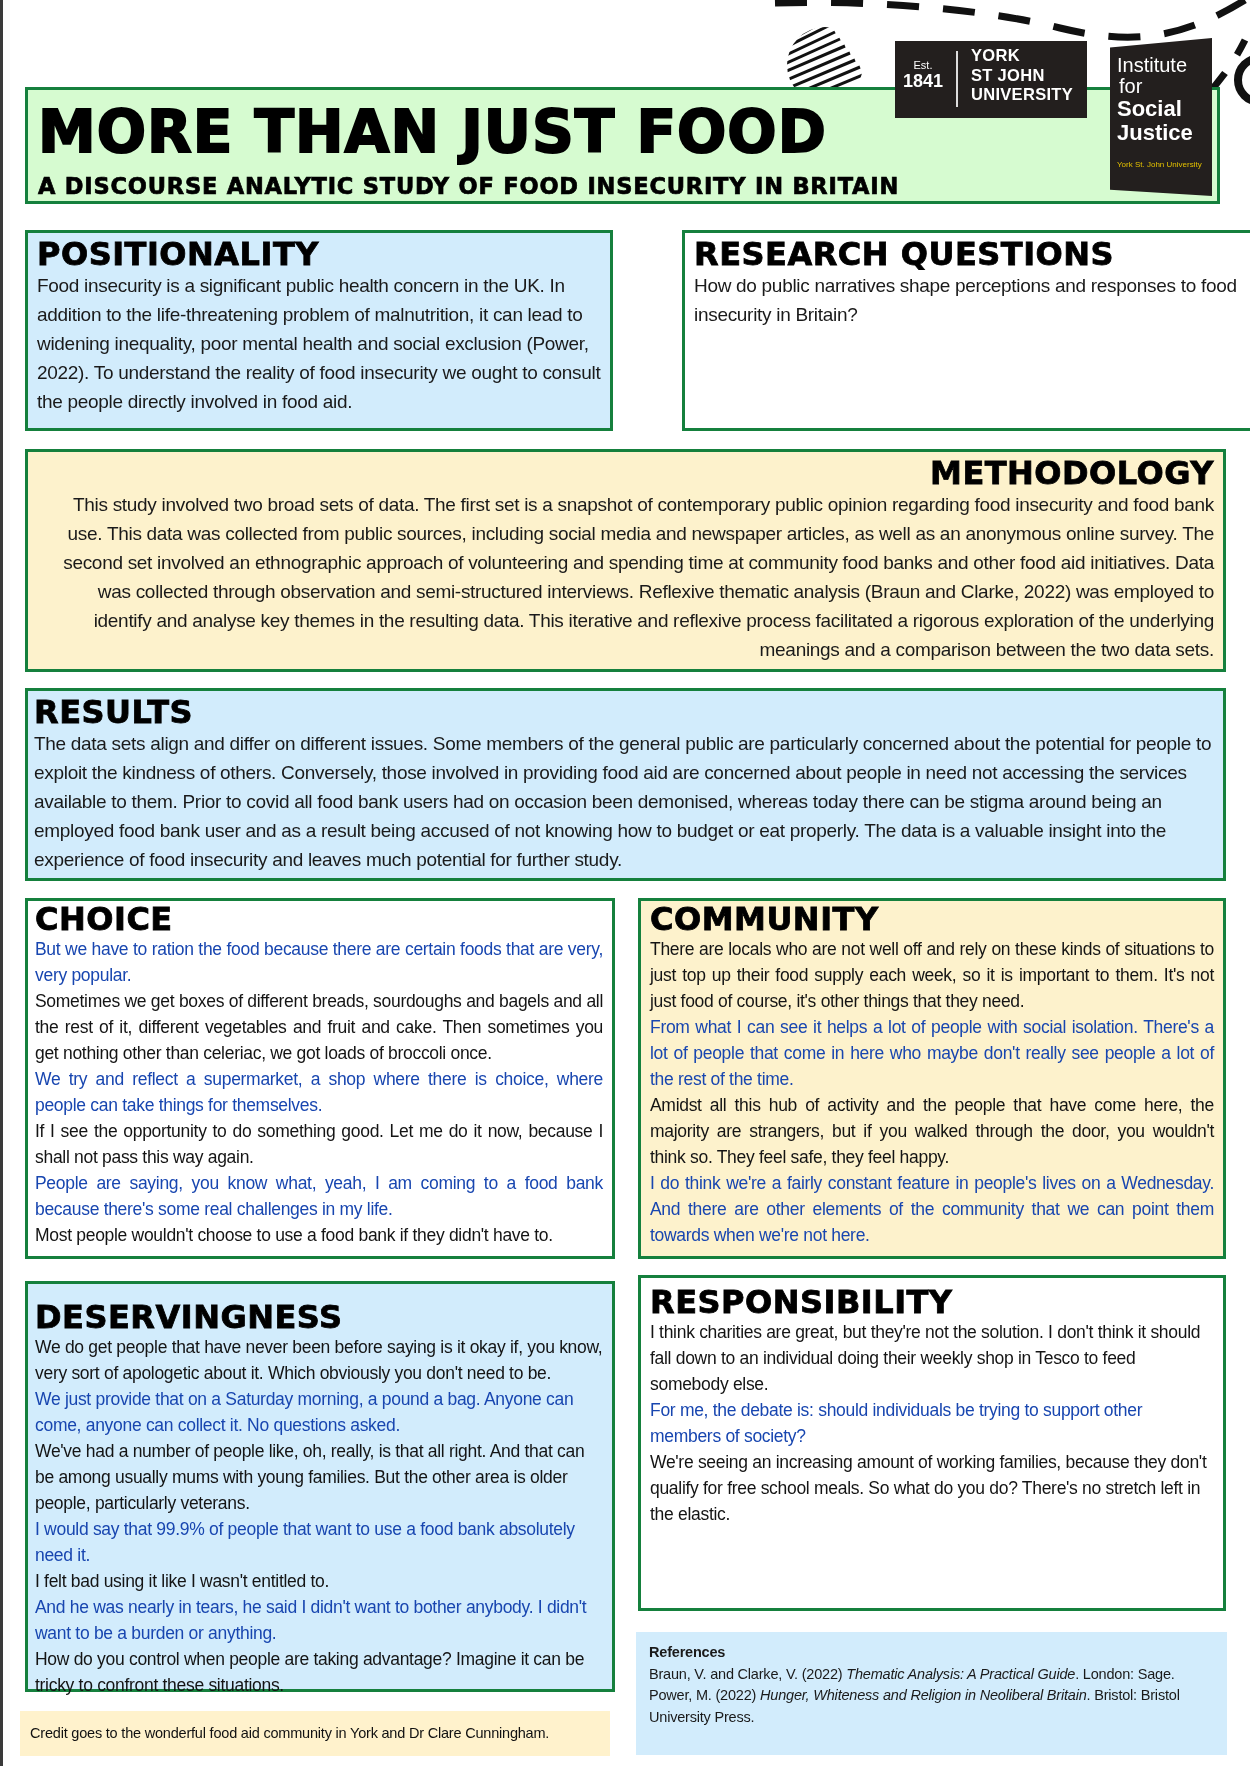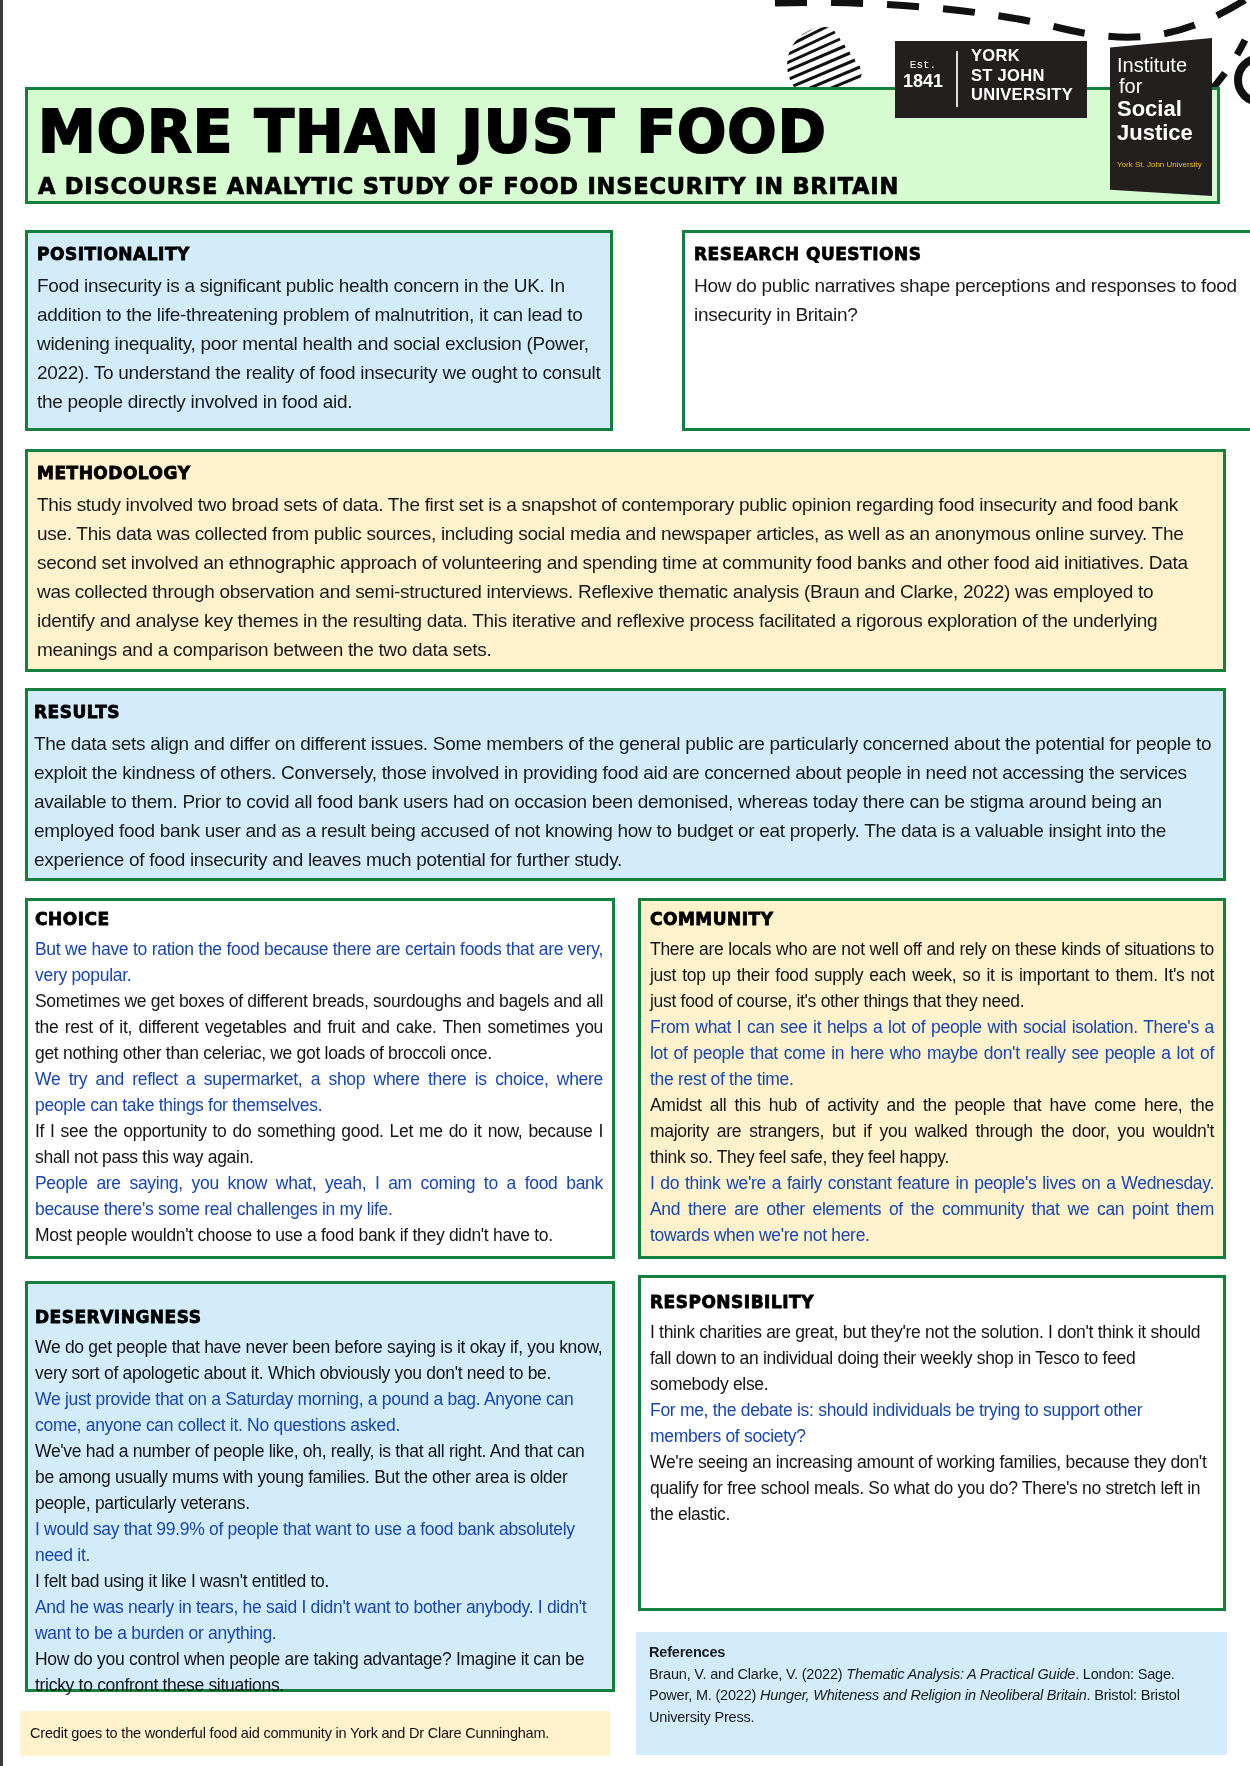--- a/index.html
+++ b/index.html
@@ -3,55 +3,55 @@
 <meta charset="utf-8">
 <style>
   * { box-sizing: border-box; margin: 0; padding: 0; }
   html, body { width: 1250px; height: 1766px; background: #ffffff; overflow: hidden; }
   body { position: relative; font-family: "Liberation Sans", "DejaVu Sans", sans-serif; color: #111; }
   .left-edge { position: absolute; left: 0; top: 0; width: 3px; height: 1766px; background: #3a3a3a; }
 
   .box { position: absolute; border: 3px solid #15803d; }
   .heading {
     font-family: "DejaVu Sans", sans-serif; font-weight: 900; letter-spacing: 0.5px;
-    font-size: 17px; line-height: 28px; color: #000;
+    font-size: 32px; line-height: 28px; color: #000;
     -webkit-text-stroke: 0.8px #000;
   }
   .body-text {
     font-family: "Liberation Sans", sans-serif; font-stretch: condensed;
     font-size: 19px; line-height: 29px; color: #1a1a1a; letter-spacing: -0.3px;
   }
   .quote { font-family: "Liberation Sans", sans-serif; font-size: 17.5px; line-height: 26px; letter-spacing: -0.3px; }
   .q-black { color: #141414; }
   .q-blue { color: #1846b0; }
   .justify { text-align: justify; }
 
   
   #title-box { left: 25px; top: 87px; width: 1195px; height: 117px; background: #d6fbd0; }
   #title-main { position: absolute; left: 10px; top: 10px; font-family: "DejaVu Sans", sans-serif; font-weight: 900; font-size: 58px; line-height: 64px; letter-spacing: 1px; -webkit-text-stroke: 2px #000; color: #000; }
   #title-sub { position: absolute; left: 10px; top: 83px; font-family: "DejaVu Sans", sans-serif; font-weight: 900; font-size: 22.5px; line-height: 26px; letter-spacing: 0.8px; -webkit-text-stroke: 0.7px #000; color: #000; }
 
   
   #deco { position: absolute; left: 760px; top: 0; width: 490px; height: 200px; }
   #ysj-logo { position: absolute; left: 895px; top: 41px; width: 192px; height: 77px; background: #231f1e; color: #fff; }
-  #ysj-est { position: absolute; left: 10px; top: 18px; font-size: 11px; line-height: 12px; width: 36px; text-align: center; font-family: Liberation Mono, monospace; }
+  #ysj-est { position: absolute; left: 10px; top: 18px; font-size: 11px; line-height: 12px; width: 36px; text-align: center; }
   #ysj-year { position: absolute; left: 8px; top: 30px; font-size: 18px; line-height: 20px; font-weight: bold; }
   #ysj-divider { position: absolute; left: 61px; top: 10px; width: 2px; height: 56px; background: #ddd; }
   #ysj-name { position: absolute; left: 76px; top: 5px; font-size: 16.5px; line-height: 19.5px; font-weight: bold; letter-spacing: 0.3px; }
   #isj-logo { position: absolute; left: 1110px; top: 38px; width: 102px; height: 158px; background: #231f1e; color: #fff; clip-path: polygon(0 6%, 100% 0, 100% 100%, 0 96%); }
   #isj-l1 { position: absolute; left: 7px; top: 16px; font-size: 20px; line-height: 22px; }
   #isj-l2 { position: absolute; left: 9px; top: 37px; font-size: 20px; line-height: 22px; }
   #isj-l3 { position: absolute; left: 7px; top: 59px; font-size: 22px; line-height: 24px; font-weight: bold; }
   #isj-l4 { position: absolute; left: 7px; top: 83px; font-size: 22px; line-height: 24px; font-weight: bold; }
   #isj-sub { position: absolute; left: 7px; top: 122px; font-size: 8px; color: #e3c000; white-space: nowrap; }
 
   
   #positionality { left: 25px; top: 230px; width: 588px; height: 201px; background: #d2ecfc; }
   #research { left: 638px; top: 230px; width: 588px; height: 201px; background: #ffffff; margin-left: 44px; }
-  #methodology { left: 25px; top: 449px; width: 1201px; height: 223px; background: #fdf2cc; }
+  #methodology { left: 25px; top: 449px; width: 1201px; height: 223px; background: #fdf2cc; text-align: right; }
   #results { left: 25px; top: 688px; width: 1201px; height: 193px; background: #d2ecfc; }
   #choice { left: 25px; top: 898px; width: 590px; height: 361px; background: #ffffff; }
   #community { left: 638px; top: 898px; width: 588px; height: 361px; background: #fdf2cc; }
   #deserving { left: 25px; top: 1281px; width: 590px; height: 411px; background: #d2ecfc; }
   #responsibility { left: 638px; top: 1275px; width: 588px; height: 336px; background: #ffffff; }
 
   .inner { position: absolute; left: 9px; top: 7px; right: 9px; }
   .inner .heading { margin-bottom: 3px; }
 
   #credit { position: absolute; left: 20px; top: 1711px; width: 590px; height: 45px; background: #fff2cc; }

